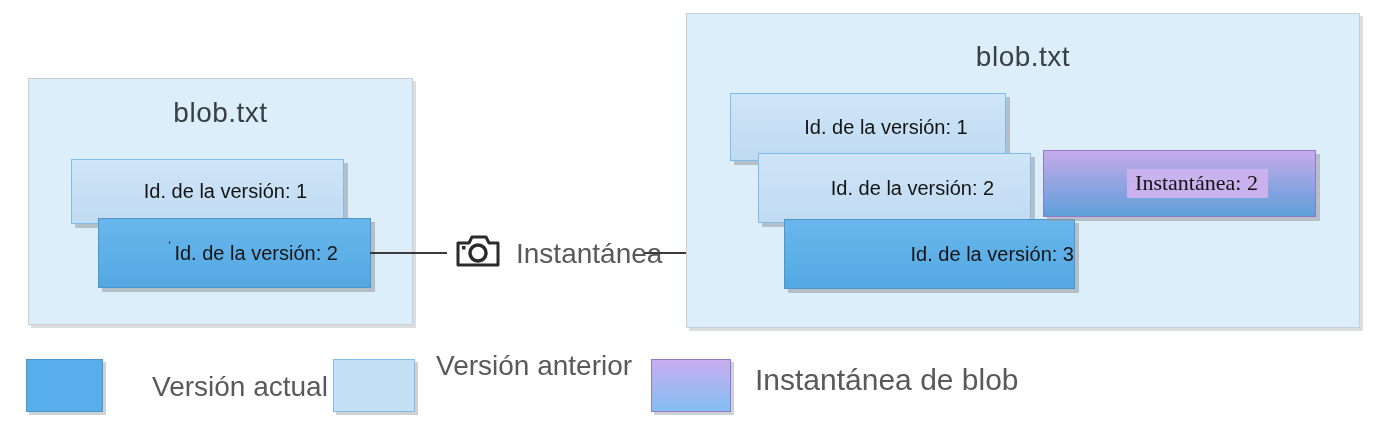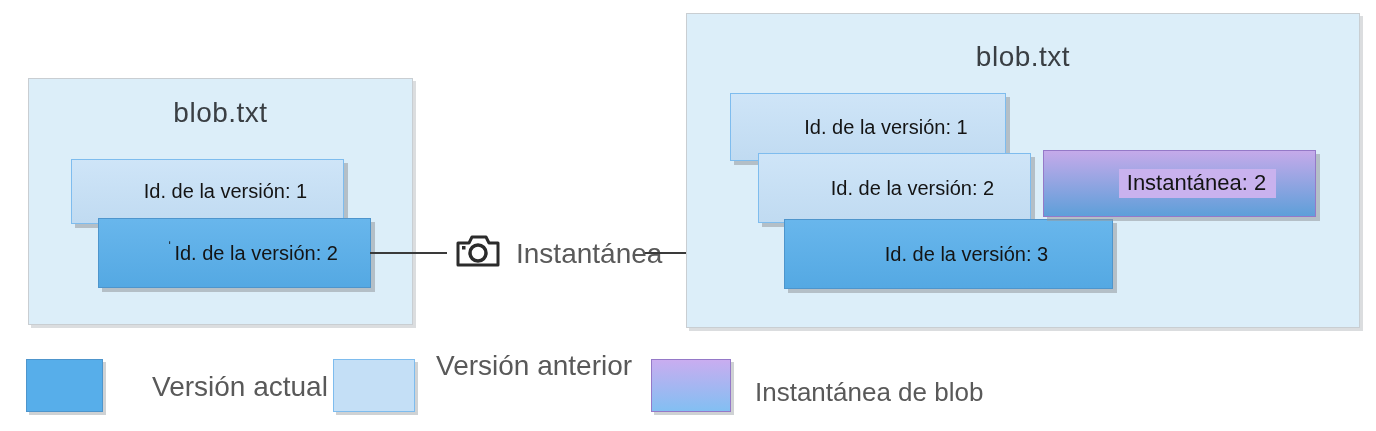--- a/index.html
+++ b/index.html
@@ -46,20 +46,21 @@
     background: linear-gradient(180deg, rgba(255,255,255,0.18), rgba(0,0,0,0.02)), var(--previous_fill);
     border: 1px solid var(--previous_border);
   }
   .vbox.current {
     background: linear-gradient(180deg, rgba(255,255,255,0.10), rgba(0,0,0,0.03)), var(--current_fill);
     border: 1px solid var(--current_border);
   }
   .vbox.snapshot {
     background: linear-gradient(180deg, var(--snapshot_top), var(--snapshot_bottom));
     border: 1px solid var(--snapshot_border);
+    font-family: Liberation Serif, serif;
   }
   .snapshot-text {
     background: var(--text_highlight);
     padding: 1px 10px 2px 8px;
   }
   .tick {
     font-size: 16px;
     margin-right: 2px;
     transform: translateY(-5px);
     display: inline-block;
@@ -146,31 +147,31 @@
     <div class="container-title" style="top:27px;">blob.txt</div>
 
     <div class="vbox previous" style="left:43px; top:79px; width:276px; height:68px;">
       <span>Id. de la versión: 1</span>
     </div>
 
     <div class="vbox previous" style="left:71px; top:139px; width:273px; height:70px;">
       <span>Id. de la versión: 2</span>
     </div>
 
-    <div class="vbox current" style="left:97px; top:205px; width:329px; height:70px;">
+    <div class="vbox current" style="left:97px; top:205px; width:291px; height:70px;justify-content:flex-end;">
       <span>Id. de la versión: 3</span>
     </div>
 
     <div class="vbox snapshot" style="left:356px; top:136px; width:273px; height:67px; font-size:22px;">
       <span class="snapshot-text">Instantánea: 2</span>
     </div>
   </div>
 
   <div class="legend-swatch current" style="left:26px; top:359px; width:77px; height:53px;"></div>
   <div class="legend-label" style="left:152px; top:371px; font-size:28px;">Versión actual</div>
 
   <div class="legend-swatch previous" style="left:333px; top:359px; width:82px; height:53px;"></div>
   <div class="legend-label" style="left:436px; top:350px; font-size:28px;">Versión anterior</div>
 
   <div class="legend-swatch snapshot" style="left:651px; top:359px; width:80px; height:53px;"></div>
-  <div class="legend-label" style="left:755px; top:377px; font-size:26px;">Instantánea de blob</div>
+  <div class="legend-label" style="left:755px; top:363px; font-size:30px;">Instantánea de blob</div>
 
 </div>
 
 </body></html>

